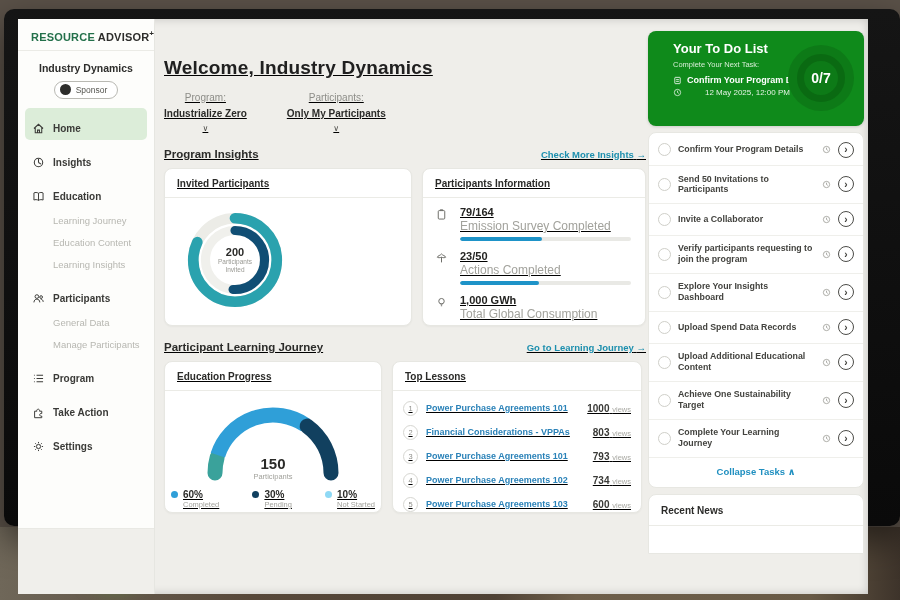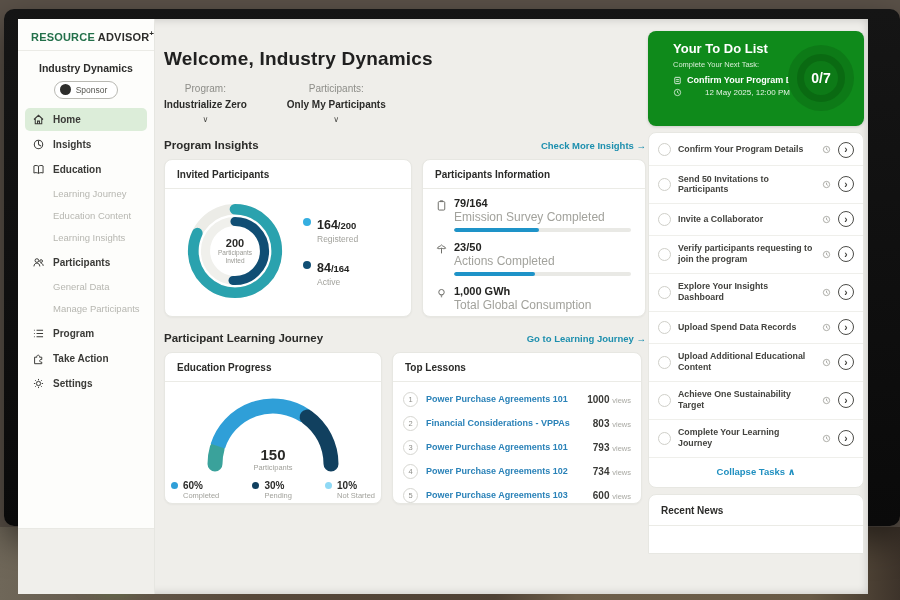--- a/index.html
+++ b/index.html
@@ -31,28 +31,28 @@
   .logo { padding:10px 8px 7px 13px; font-size:11px; font-weight:bold; letter-spacing:.2px;
     border-bottom:1px solid #ececе8; border-bottom:1px solid #ececе8; white-space:nowrap; }
   .logo-sep { border-bottom:1px solid #ebebe6; margin:0 0 0 0; }
   .logo .g { color:#23704a; } .logo .d { color:#2d2d2b; } .logo sup { font-size:8px; color:#2d2d2b; }
   .org { text-align:center; font-size:10.5px; font-weight:bold; color:#2d2d2b; margin-top:11px; }
   .sponsor { margin:7px auto 4px; width:fit-content; display:flex; align-items:center; gap:5px;
     border:1px solid #b9b9b3; border-radius:11px; padding:2.5px 10px 2.5px 5px;
     font-size:8.5px; color:#55554f; background:#fff; }
   .sponsor-dot { width:11px; height:11px; border-radius:50%; background:#2d2d2b; }
   .nav { margin-top:9px; }
-  .nav-item { display:flex; align-items:center; gap:8px; margin:2px 7px; padding:5px 6px 5px 7px;
+  .nav-item { display:flex; align-items:center; gap:8px; margin:2px 7px; padding:14px 6px 5px 7px;
     border-radius:5px; font-size:10px; font-weight:bold; color:#3a3a37; cursor:pointer; }
   .nav-item.active { background:#dcedd9; }
   .nav-item svg { flex:none; }
   .nav-sub { margin:0 7px; padding:5.5px 6px 5.5px 28px; font-size:9.5px; color:#b7b7b1; cursor:pointer; }
 
   
-  .main { position:absolute; left:146px; top:8px; width:482px; }
+  .main { position:absolute; left:146px; top:17px; width:482px;text-decoration:underline; }
   .welcome { margin-top:21px; font-size:19px; font-weight:bold; color:#202020; letter-spacing:.2px; }
   .filters { display:flex; gap:40px; margin-top:13px; font-size:10px; color:#8d8d88; align-items:center; }
   .filter { display:flex; align-items:center; gap:5px; cursor:pointer;flex-direction:column; }
   .filter b { color:#2b2b29; }
   .chev { font-size:8px; color:#4a4a46; }
   .section-row { display:flex; justify-content:space-between; align-items:center; margin-top:15px; }
   .section-title { font-size:11.5px; font-weight:bold; color:#2b2b29; }
   .tlink { font-size:9.5px; font-weight:bold; color:#1d8fae; cursor:pointer; }
   .cards-row { display:flex; gap:10px; margin-top:8px; }
   .card { background:#fff; border:1px solid #e7e7e2; border-radius:8px; box-shadow:0 1px 2px rgba(0,0,0,.04); }
@@ -68,21 +68,21 @@
   .donut-center .l { font-size:6.5px; color:#9a9a94; width:46px; text-align:center; line-height:1.3; }
   .legend-col { display:flex; flex-direction:column; gap:14px; }
   .leg-item { display:flex; gap:6px; align-items:flex-start; }
   .leg-dot { width:8px; height:8px; border-radius:50%; margin-top:3px; flex:none; }
   .leg-val { font-size:12.5px; font-weight:bold; color:#24242:2; color:#242422; }
   .leg-val .den { font-size:9.5px; }
   .leg-lab { font-size:8.5px; color:#a2a29c; margin-top:1px; }
 
   .card-info { width:224px; height:158px; }
   .info-body { padding:8px 14px 0 12px; }
-  .info-row { display:flex; gap:6px; margin-bottom:9px; }
+  .info-row { display:flex; gap:12px; margin-bottom:9px; }
   .info-icon { flex:none; margin-top:2px; }
   .info-content { flex:1; }
   .info-val { font-size:11px; font-weight:bold; color:#242422; }
   .info-lab { font-size:12px; color:#a2a29c; margin:1px 0 4px; }
   .bar { height:4px; background:#e9e9e5; border-radius:2px; overflow:hidden; }
   .bar-fill { height:100%; background:#1e93c8; border-radius:2px; }
 
   .card-edu { width:218px; height:152px; }
   .gauge-wrap { position:relative; width:150px; height:84px; margin:8px auto 0; }
   .gauge-center { position:absolute; left:0; right:0; bottom:2px; text-align:center; }
@@ -241,36 +241,20 @@
                 <circle cx="55" cy="55" r="41" fill="none" stroke="#ecece7" stroke-width="10.5"></circle>
                 <circle cx="55" cy="55" r="41" fill="none" stroke="#2aa2ae" stroke-width="10.5" stroke-linecap="round" stroke-dasharray="211 257.6" transform="rotate(-90 55 55)"></circle>
                 <circle cx="55" cy="55" r="29" fill="none" stroke="#f0f0ec" stroke-width="9"></circle>
                 <circle cx="55" cy="55" r="29" fill="none" stroke="#104e74" stroke-width="9" stroke-linecap="round" stroke-dasharray="92.9 182.2" transform="rotate(-90 55 55)"></circle>
               </svg>
               <div class="donut-center">
                 <span class="v">200</span>
                 <span class="l">Participants Invited</span>
               </div>
             </div>
-            <div class="legend-col">
-              <div class="leg-item">
-                <span class="leg-dot" style="background:#35aee0"></span>
-                <span>
-                  <span class="leg-val"><span>164</span><span class="den">/200</span></span>
-                  <div class="leg-lab">Registered</div>
-                </span>
-              </div>
-              <div class="leg-item">
-                <span class="leg-dot" style="background:#104e74"></span>
-                <span>
-                  <span class="leg-val"><span>84</span><span class="den">/164</span></span>
-                  <div class="leg-lab">Active</div>
-                </span>
-              </div>
-            </div>
           </div>
         </div>
 
         <div class="card card-info">
           <div class="card-title card-sep">Participants Information</div>
           <div class="info-body">
             <div class="info-row">
               <svg class="info-icon" width="13" height="13" viewBox="0 0 20 20" fill="none" stroke="#6b6b66" stroke-width="1.5">
                   <rect x="5" y="4" width="10" height="13" rx="1.5"></rect>
                   <path d="M8 4 V2.8 H12 V4"></path>

